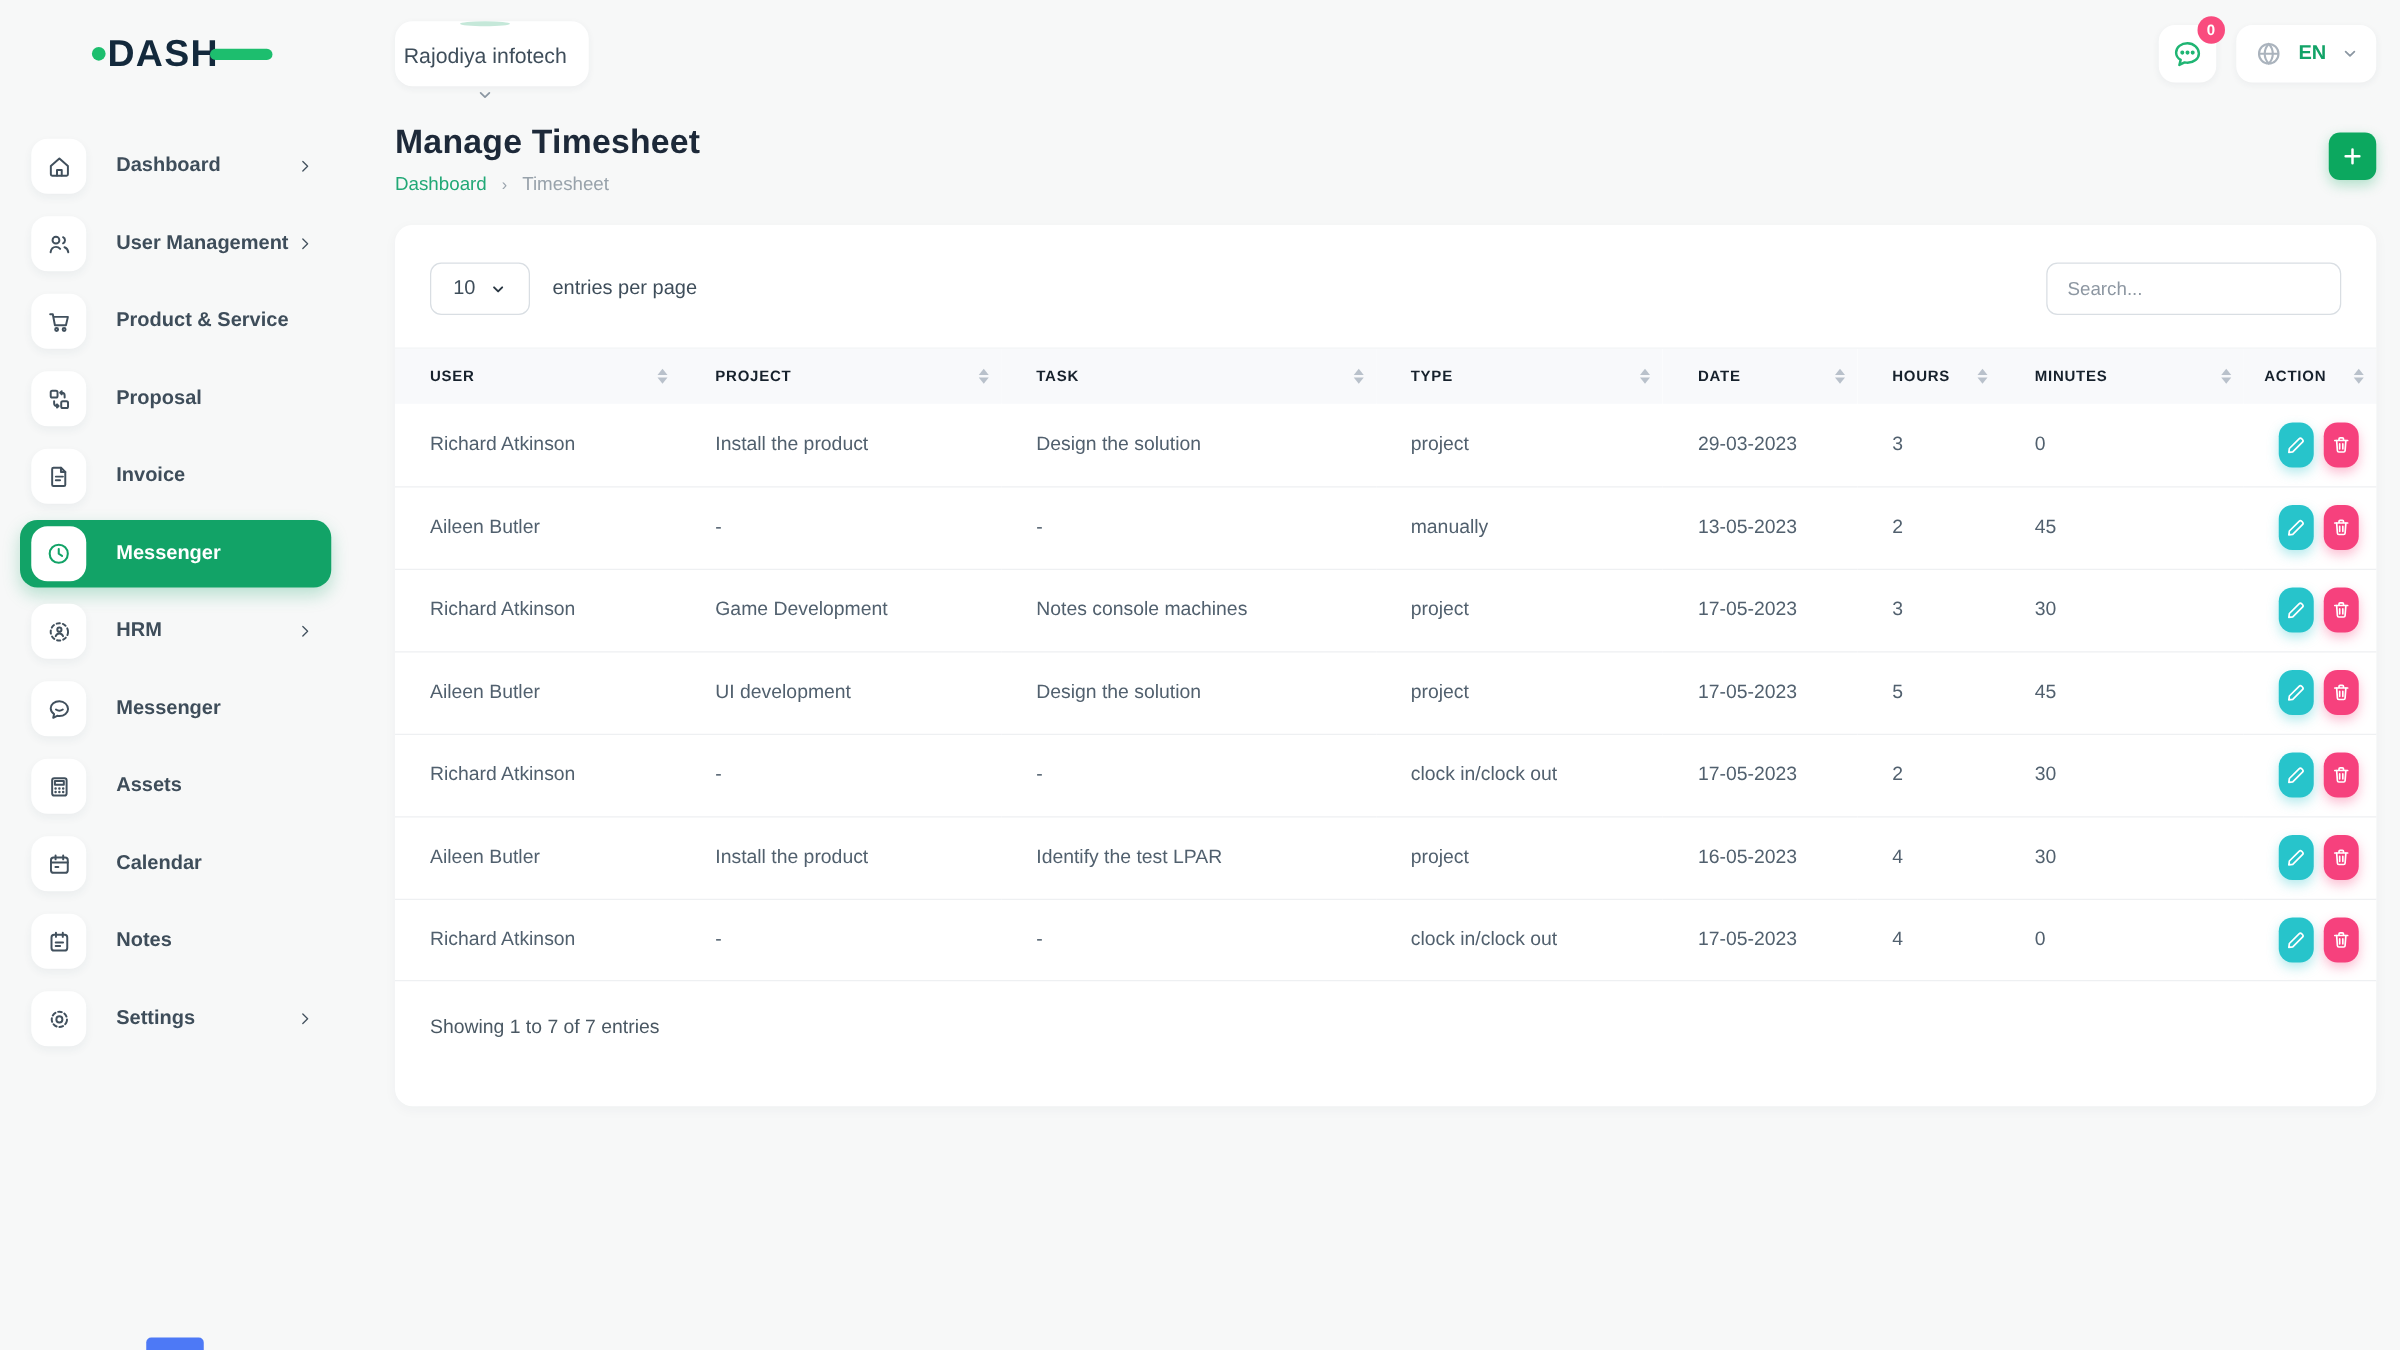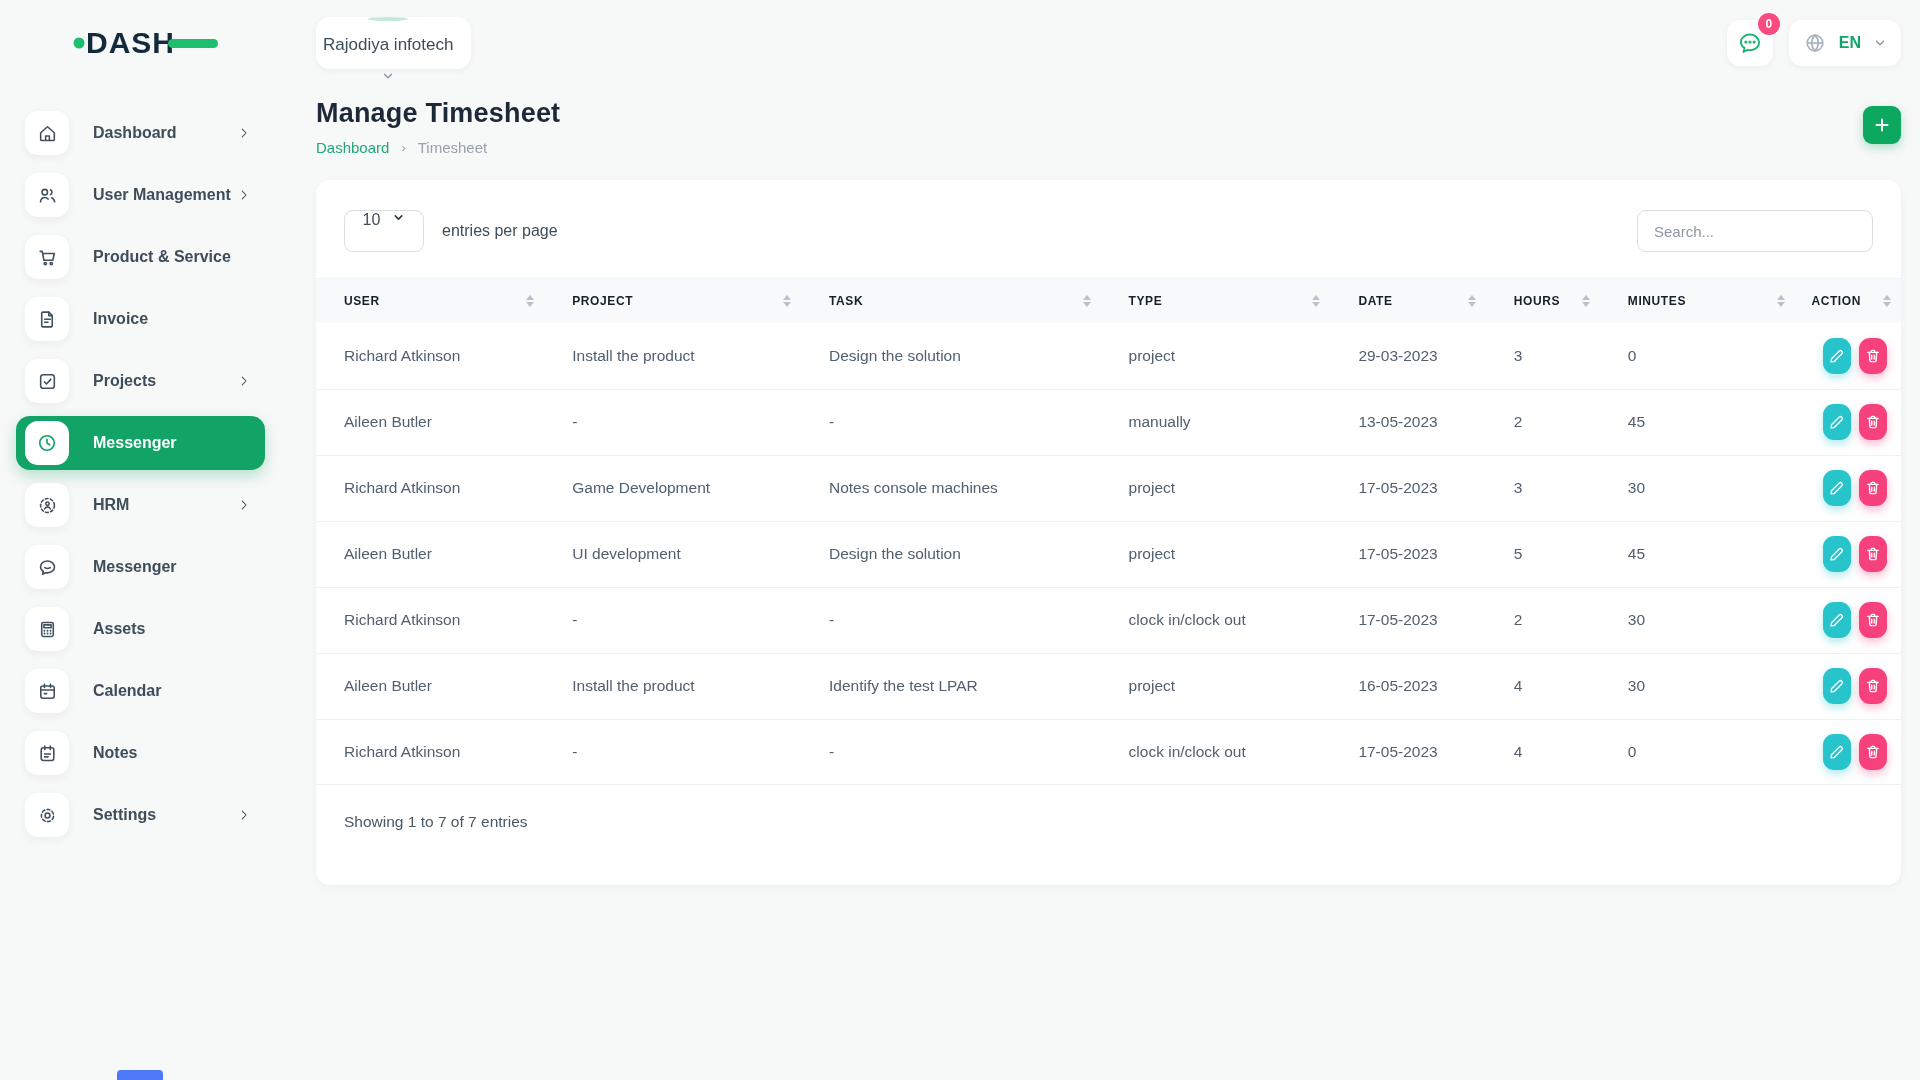--- a/index.html
+++ b/index.html
@@ -83,21 +83,21 @@
   
   .card {
     background:#fff; border-radius:14px; margin-top:24px;
     box-shadow:0 3px 10px rgba(35,60,80,.04);
     padding-bottom:54px;
   }
   .card-toolbar { display:flex; align-items:center; justify-content:space-between; padding:30px 28px 26px 28px; }
   .entries { display:flex; align-items:center; gap:18px; }
   .entries-select {
     width:80px; height:42px; border:1px solid #d9dee3; border-radius:9px; background:#fff;
-    display:flex; justify-content:center; gap:12px; cursor:pointer;
+    display:flex; align-items:center; justify-content:center; gap:12px; cursor:pointer;
     font-size:16px; color:#3e4d5a;
   }
   .select-caret { color:#2b3844; display:flex; }
   .entries-label { font-size:16px; color:#3e4d5a; }
   .search-input {
     width:236px; height:42px; border:1px solid #d9dee3; border-radius:9px;
     padding:0 16px; font-size:15px; color:#3e4d5a; outline:none; background:#fff;
     font-family:Liberation Sans, sans-serif;
   }
   .search-input::placeholder { color:#8d97a2; }
@@ -187,40 +187,37 @@
               <path d="M3 4.2h2l1.6 8.4h8.4l1.5-6.4H5.8"></path>
               <circle cx="7.9" cy="15.8" r="1.1"></circle>
               <circle cx="13.6" cy="15.8" r="1.1"></circle>
             </svg>
           </span>
           <span class="nav-label">Product &amp; Service</span>
         </div>
         <div class="nav-item">
           <span class="chip">
             <svg width="21" height="21" viewBox="0 0 20 20" fill="none" stroke="currentColor" stroke-width="1.5" stroke-linecap="round" stroke-linejoin="round">
+              <rect x="3.4" y="3.4" width="5.2" height="5.2" rx="1.2"></rect>
+              <rect x="11.4" y="11.4" width="5.2" height="5.2" rx="1.2"></rect>
+              <path d="M14 8.6V7a2 2 0 0 0-2-2h-1.4l1.2-1.2M10.6 5l1.2 1.2"></path>
+              <path d="M6 11.4V13a2 2 0 0 0 2 2h1.4l-1.2 1.2M9.4 15l-1.2-1.2"></path>
+            </svg>
+          </span>
+          <span class="nav-label">Proposal</span>
+        </div>
+        <div class="nav-item">
+          <span class="chip">
+            <svg width="21" height="21" viewBox="0 0 20 20" fill="none" stroke="currentColor" stroke-width="1.5" stroke-linecap="round" stroke-linejoin="round">
               <path d="M5.5 3h5.8l3.2 3.2V16a1 1 0 0 1-1 1H5.5a1 1 0 0 1-1-1V4a1 1 0 0 1 1-1z"></path>
               <path d="M11.2 3v3.3h3.3"></path>
               <path d="M7.3 9.8h5.4M7.3 12.6h3.2"></path>
             </svg>
           </span>
           <span class="nav-label">Invoice</span>
-        </div>
-        <div class="nav-item">
-          <span class="chip">
-            <svg width="21" height="21" viewBox="0 0 20 20" fill="none" stroke="currentColor" stroke-width="1.5" stroke-linecap="round" stroke-linejoin="round">
-              <rect x="3.5" y="3.5" width="13" height="13" rx="2.5"></rect>
-              <path d="m7 10.3 2.1 2.1 4-4.4"></path>
-            </svg>
-          </span>
-          <span class="nav-label">Projects</span>
-          <span class="nav-chev">
-            <svg width="14" height="14" viewBox="0 0 20 20" fill="none" stroke="currentColor" stroke-width="1.5" stroke-linecap="round" stroke-linejoin="round">
-              <path d="m7.5 4.5 5.5 5.5-5.5 5.5"></path>
-            </svg>
-          </span>
         </div>
         <div class="nav-item active">
           <span class="chip">
             <svg width="22" height="22" viewBox="0 0 20 20" fill="none" stroke="currentColor" stroke-width="1.5" stroke-linecap="round" stroke-linejoin="round">
               <circle cx="10" cy="10" r="6.6"></circle>
               <path d="M10 6.6V10l2.4 1.6"></path>
             </svg>
           </span>
           <span class="nav-label">Messenger</span>
         </div>

